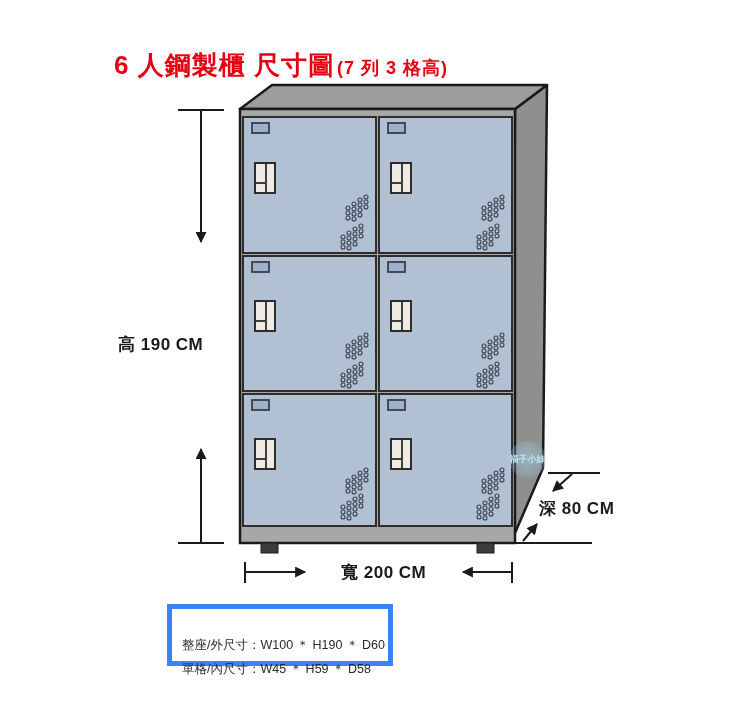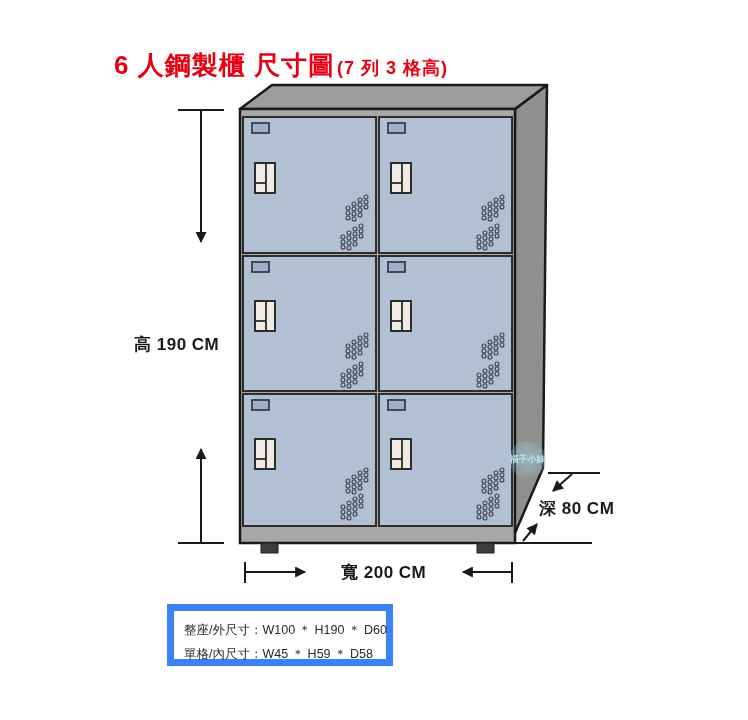--- a/index.html
+++ b/index.html
@@ -13,28 +13,28 @@
   .title{
     left:114px;top:48px;display:flex;align-items:baseline;gap:2px;
     color:#e60012;font-weight:bold;white-space:nowrap;letter-spacing:1px;
   }
   .title .main{font-size:26px;}
   .title .suffix{font-size:18px;}
   
   .dim-label{
     color:#1a1a1a;font-size:17px;font-weight:bold;white-space:nowrap;letter-spacing:0.5px;
   }
-  .dim-height{left:134px;top:333px;}
+  .dim-height{left:118px;top:333px;}
   .dim-width{left:341px;top:561px;}
   .dim-depth{left:539px;top:497px;}
   
   .spec-box{
     left:167px;top:604px;width:226px;height:62px;box-sizing:border-box;
-    border:7px solid #3b82f6;background:#ffffff;
-    padding:7px 0 0 10px;font-size:12.5px;color:#2a2a2a;line-height:1.95;
+    border:5px solid #3b82f6;background:#ffffff;
+    padding:24px 0 0 10px;font-size:12.5px;color:#2a2a2a;line-height:1.95;
     white-space:nowrap;
   }
   
   .watermark{
     left:509px;top:441px;width:37px;height:37px;border-radius:50%;
     background:radial-gradient(circle at 50% 45%, rgba(165,210,230,0.55), rgba(140,185,210,0.25) 70%, rgba(140,185,210,0) 100%);
     display:flex;flex-direction:row;align-items:center;justify-content:center;
     color:rgba(190,238,252,0.9);font-size:9px;line-height:1.15;font-weight:bold;
     text-align:center;pointer-events:none;
   }

